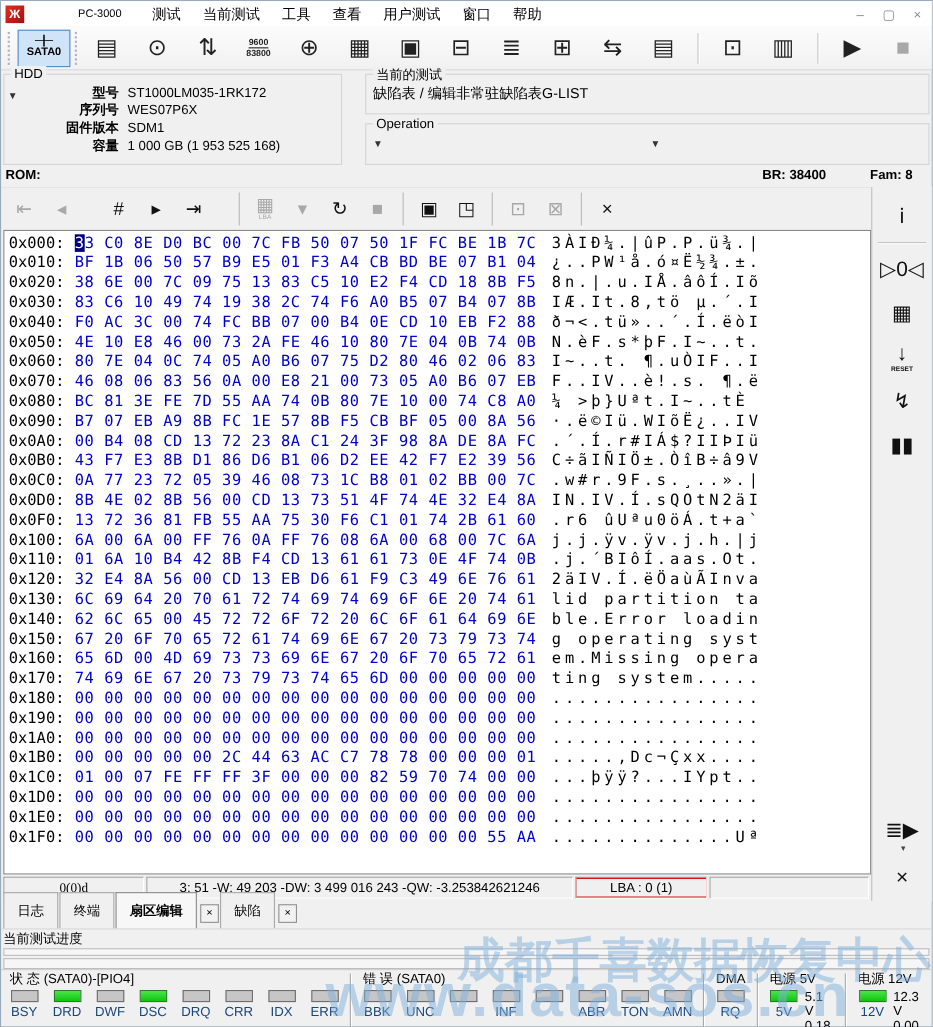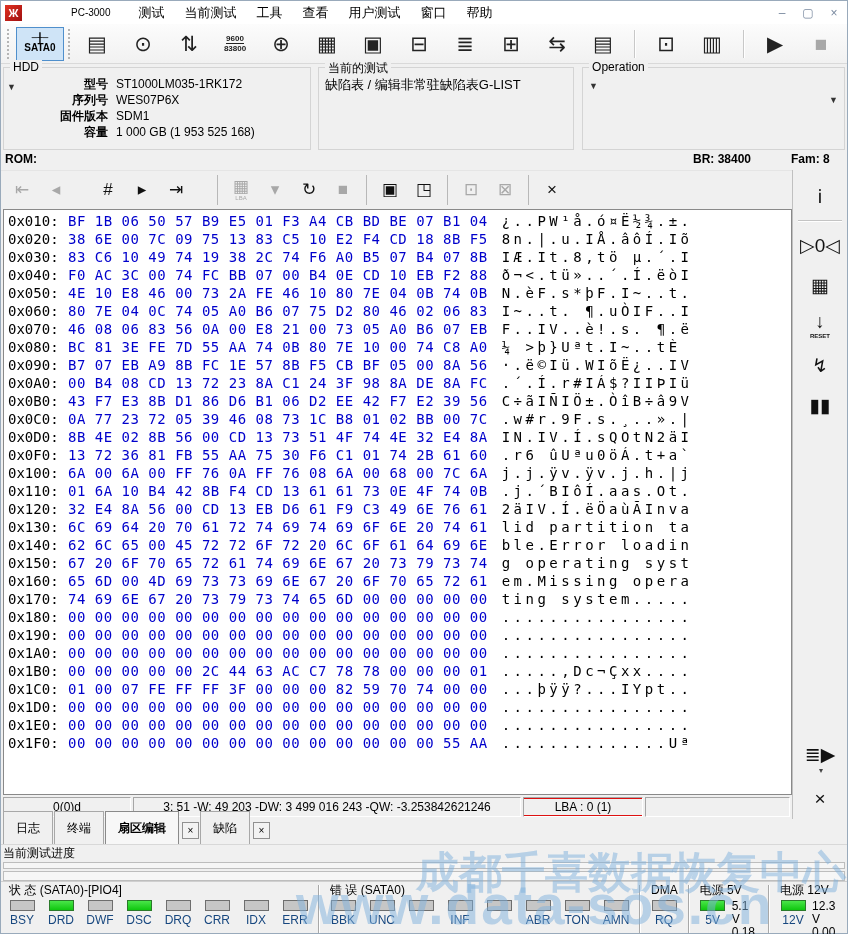--- a/index.html
+++ b/index.html
@@ -25,29 +25,29 @@
   .sata-btn .plug { font-family:"DejaVu Sans Mono",monospace; font-size:9px; line-height:8px; }
   .sata-btn .lbl { font-size:10px; font-weight:bold; }
   .tbtn { width:40px; height:32px; display:flex; flex-direction:column; align-items:center; justify-content:center;
     font-size:21px; color:#222; line-height:20px; }
   .tbtn.disabled { color:#a8a8a8; }
   .tbtn .t1 { font-size:8px; font-weight:bold; line-height:8px; border-bottom:1px solid #222; }
   .tbtn .t2 { font-size:8px; font-weight:bold; line-height:9px; }
   .tsep { width:1px; height:28px; background:#c8c8c8; margin:0 5px; box-shadow:1px 0 0 #fff; }
 
   
-  .info-row { height:88px; display:flex; padding:3px 2px 2px 2px; gap:7px; flex:none; }
+  .info-row { height:88px; display:flex; padding:3px 2px 2px 2px; gap:21px; flex:none; }
   .groupbox { position:relative; border:1px solid #d4d4d4; }
   .gb-legend { position:absolute; top:-8px; left:6px; background:#f0f0f0; padding:0 3px; font-size:12px; }
   .hdd-box { width:308px; padding:8px 4px 2px 18px; }
   .hdd-dd { position:absolute; left:3px; top:14px; font-size:9px; color:#333; }
   .hdd-grid { display:grid; grid-template-columns:86px auto; column-gap:8px; row-height:16px; }
   .hdd-grid .lab { text-align:right; font-weight:bold; line-height:16px; }
   .hdd-grid .val { line-height:16px; }
-  .test-col { flex:1; display:flex; flex-direction:row; gap:8px; }
+  .test-col { flex:1; display:flex; flex-direction:column; gap:8px; }
   .test-box { flex:1; padding:8px 6px 0 6px; }
   .op-box { flex:1; padding:10px 6px 0 6px; }
   .dd-arrow { font-size:9px; color:#333; display:inline-block; }
   .op-box .dd2 { margin-left:240px; }
 
   
   .rom-bar { height:18px; display:flex; align-items:flex-start; padding:0 4px; font-weight:bold; flex:none; position:relative; }
   .rom-bar .br { position:absolute; right:96px; }
   .rom-bar .fam { position:absolute; right:0px; width:56px; overflow:hidden; white-space:nowrap; }
 
@@ -75,21 +75,21 @@
     font-size:19px; color:#111; }
   .vbtn .cap { font-size:6px; font-weight:bold; line-height:6px; }
   .vsep { width:44px; height:1px; background:#c4c4c4; box-shadow:0 1px 0 #fff; margin:4px 0; }
   .vspacer { flex:1; }
   .vbtn .mini-dd { font-size:8px; color:#444; margin-left:2px; }
 
   
   .statusbar { height:24px; display:flex; gap:2px; padding:2px 2px; flex:none; }
   .scell { border:1px solid; border-color:#a6a6a6 #fff #fff #a6a6a6; background:#f0f0f0;
     display:flex; align-items:center; padding:0 6px; white-space:nowrap; overflow:hidden; }
-  .scell.c1 { width:128px; justify-content:center; }
+  .scell.c1 { width:128px; justify-content:center;font-family:Liberation Serif, serif; }
   .scell.c2 { width:388px; justify-content:center; font-size:12px; }
   .scell.c3 { width:120px; position:relative; justify-content:center; }
   .scell.c4 { flex:1; }
   .red-annot { position:absolute; inset:-2px -3px; border:3px solid #dd1111; border-radius:3px; pointer-events:none; }
 
   
   .tabrow { height:25px; display:flex; align-items:flex-end; padding:0 2px; gap:1px; flex:none; }
   .tab { height:21px; padding:16px 12px; display:flex; align-items:center; background:#f0f0f0;
     border:1px solid #a8a8a8; border-bottom:none; font-size:12px; }
   .tab.active { height:24px; background:#f7f7f7; font-weight:bold; border-color:#8a8a8a; }
@@ -229,20 +229,21 @@
           <div class="rsep"></div>
           <div class="rbtn">▣</div>
           <div class="rbtn">◳</div>
           <div class="rsep"></div>
           <div class="rbtn disabled">⊡</div>
           <div class="rbtn disabled">⊠</div>
           <div class="rsep"></div>
           <div class="rbtn">×</div>
         </div>
       <div class="hex-wrap" id="hex-view">
+          <div class="hexrow"><span class="addr">0x000:</span><span class="bytes"><span class="sel">3</span>3 C0 8E D0 BC 00 7C FB 50 07 50 1F FC BE 1B 7C</span><span class="ascii">3ÀIÐ¼.|ûP.P.ü¾.|</span></div>
           <div class="hexrow"><span class="addr">0x010:</span><span class="bytes">BF 1B 06 50 57 B9 E5 01 F3 A4 CB BD BE 07 B1 04</span><span class="ascii">¿..PW¹å.ó¤Ë½¾.±.</span></div>
           <div class="hexrow"><span class="addr">0x020:</span><span class="bytes">38 6E 00 7C 09 75 13 83 C5 10 E2 F4 CD 18 8B F5</span><span class="ascii">8n.|.u.IÅ.âôÍ.Iõ</span></div>
           <div class="hexrow"><span class="addr">0x030:</span><span class="bytes">83 C6 10 49 74 19 38 2C 74 F6 A0 B5 07 B4 07 8B</span><span class="ascii">IÆ.It.8,tö µ.´.I</span></div>
           <div class="hexrow"><span class="addr">0x040:</span><span class="bytes">F0 AC 3C 00 74 FC BB 07 00 B4 0E CD 10 EB F2 88</span><span class="ascii">ð¬&lt;.tü»..´.Í.ëòI</span></div>
           <div class="hexrow"><span class="addr">0x050:</span><span class="bytes">4E 10 E8 46 00 73 2A FE 46 10 80 7E 04 0B 74 0B</span><span class="ascii">N.èF.s*þF.I~..t.</span></div>
           <div class="hexrow"><span class="addr">0x060:</span><span class="bytes">80 7E 04 0C 74 05 A0 B6 07 75 D2 80 46 02 06 83</span><span class="ascii">I~..t. ¶.uÒIF..I</span></div>
           <div class="hexrow"><span class="addr">0x070:</span><span class="bytes">46 08 06 83 56 0A 00 E8 21 00 73 05 A0 B6 07 EB</span><span class="ascii">F..IV..è!.s. ¶.ë</span></div>
           <div class="hexrow"><span class="addr">0x080:</span><span class="bytes">BC 81 3E FE 7D 55 AA 74 0B 80 7E 10 00 74 C8 A0</span><span class="ascii">¼ &gt;þ}Uªt.I~..tÈ </span></div>
           <div class="hexrow"><span class="addr">0x090:</span><span class="bytes">B7 07 EB A9 8B FC 1E 57 8B F5 CB BF 05 00 8A 56</span><span class="ascii">·.ë©Iü.WIõË¿..IV</span></div>
           <div class="hexrow"><span class="addr">0x0A0:</span><span class="bytes">00 B4 08 CD 13 72 23 8A C1 24 3F 98 8A DE 8A FC</span><span class="ascii">.´.Í.r#IÁ$?IIÞIü</span></div>

